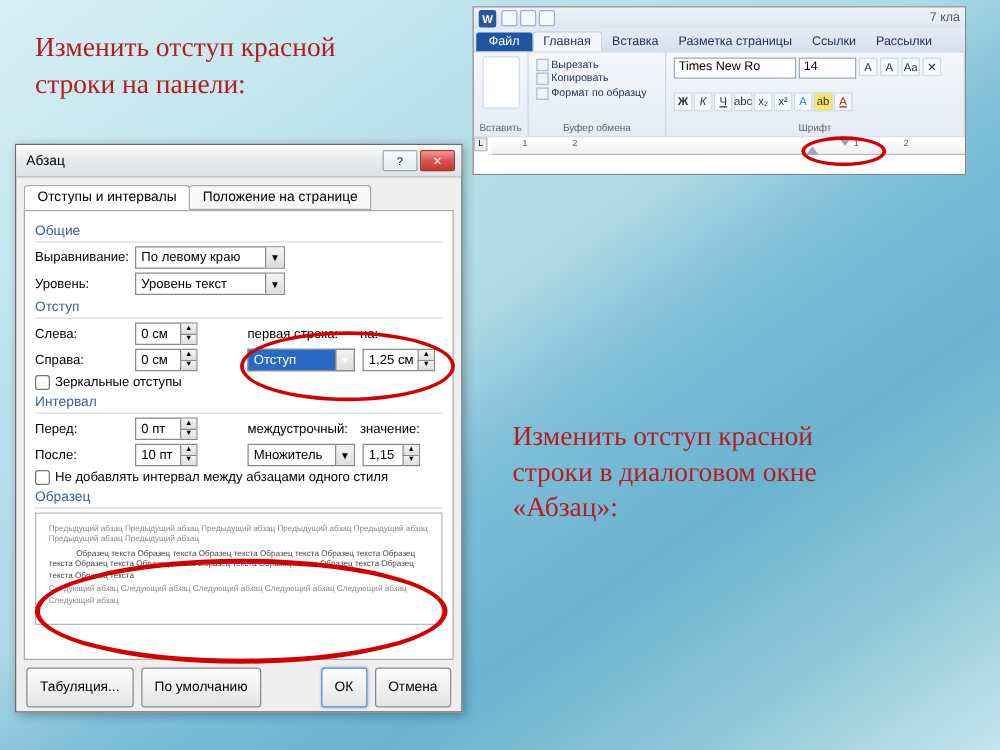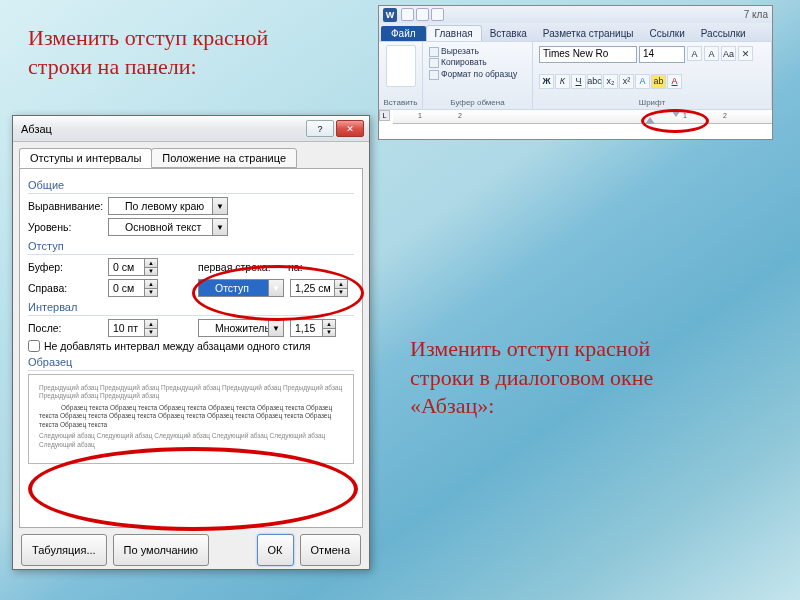--- a/index.html
+++ b/index.html
@@ -78,21 +78,21 @@
   .dlg-title { flex:1;}
   .win-btn { width:28px; height:17px; margin-left:2px; border:1px solid #9aa; background:linear-gradient(#fafcff,#e4ebf3); display:flex;align-items:center;justify-content:center; border-radius:2px; font-size:9px;}
   .win-btn.close { background:linear-gradient(#f29a93,#d9534a,#c7382e); color:#fff; border-color:#9c362e;}
   .dlg-tabs { display:flex; padding:6px 6px 0;}
   .dlg-tab { padding:3px 10px; border:1px solid #aaa; background:#f8f8f8; font-size:11px; margin-right:-1px; border-radius:3px 3px 0 0;}
   .dlg-tab.active { background:#fff; border-bottom:1px solid #fff; position:relative; z-index:1;}
   .dlg-body { background:#fff; margin:0 6px 6px; border:1px solid #aaa; padding:6px 8px 8px; height:360px; position:relative;}
   .section-label { color:#3a5fa0; font-size:11px; margin:4px 0 3px; border-bottom:1px solid #d6dde8; padding-bottom:2px;}
   .row { display:flex; align-items:center; margin:3px 0;}
   .lbl { width:80px; font-size:10.5px;}
-  .sel { border:1px solid #8a8a8a; background:#fff; height:18px; display:flex; align-items:center; padding:0 18px 0 16px; position:relative; font-size:10.5px;}
+  .sel { border:1px solid #8a8a8a; background:#fff; height:18px; display:flex; align-items:center; padding:0 18px 0 4px; position:relative; font-size:10.5px;}
   .sel .dd { position:absolute; right:0; top:0; width:15px; height:100%; border-left:1px solid #8a8a8a; background:linear-gradient(#f4f4f4,#ddd); display:flex;align-items:center;justify-content:center; font-size:8px;}
   .spin { border:1px solid #8a8a8a; background:#fff; height:18px; width:50px; display:flex; align-items:center; padding:0 15px 0 4px; position:relative; font-size:10.5px;}
   .spin .sp { position:absolute; right:0; top:0; width:13px; height:100%; display:flex; flex-direction:column;}
   .spin .sp span { flex:1; border-left:1px solid #8a8a8a; background:linear-gradient(#f4f4f4,#ddd); font-size:6px; display:flex;align-items:center;justify-content:center;}
   .spin .sp span:first-child{ border-bottom:1px solid #8a8a8a;}
   .chk { display:flex; align-items:center; gap:4px; margin:3px 0; font-size:10.5px;}
   .chk input { width:12px; height:12px;}
   .sel.highlight { background:#2a6ac7; color:#fff;}
   .preview-box { border:1px solid #b8b8b8; background:#fff; height:90px; padding:6px 10px; position:relative; overflow:hidden;}
   .ptext { font-size:6.5px; color:#888; line-height:1.3; margin:3px 0;}
@@ -210,28 +210,28 @@
     <div class="row">
       <div class="lbl">Выравнивание:</div>
       <div class="sel" style="width:120px">
           <span>По левому краю</span>
           <span class="dd">▼</span>
         </div>
     </div>
     <div class="row">
       <div class="lbl">Уровень:</div>
       <div class="sel" style="width:120px">
-          <span>Основной текст</span>
+          <span>Уровень текст</span>
           <span class="dd">▼</span>
         </div>
     </div>
 
     <div class="section-label">Отступ</div>
     <div class="row">
-      <div class="lbl">Буфер:</div>
+      <div class="lbl">Слева:</div>
       <div class="spin">
           <span>0 см</span>
           <div class="sp">
             <span>▲</span>
             <span>▼</span>
           </div>
         </div>
       <div style="width:40px"></div>
       <div class="lbl" style="width:90px">первая строка:</div>
       <div class="lbl" style="width:30px">на:</div>
@@ -252,22 +252,39 @@
         </div>
       <div style="width:6px"></div>
       <div class="spin" style="width:58px">
           <span>1,25 см</span>
           <div class="sp">
             <span>▲</span>
             <span>▼</span>
           </div>
         </div>
     </div>
+    <label class="chk">
+        <input type="checkbox" style="">
+        <span>Зеркальные отступы</span>
+      </label>
 
     <div class="section-label">Интервал</div>
+    <div class="row">
+      <div class="lbl">Перед:</div>
+      <div class="spin">
+          <span>0 пт</span>
+          <div class="sp">
+            <span>▲</span>
+            <span>▼</span>
+          </div>
+        </div>
+      <div style="width:40px"></div>
+      <div class="lbl" style="width:90px">междустрочный:</div>
+      <div class="lbl" style="width:50px">значение:</div>
+    </div>
     <div class="row">
       <div class="lbl">После:</div>
       <div class="spin">
           <span>10 пт</span>
           <div class="sp">
             <span>▲</span>
             <span>▼</span>
           </div>
         </div>
       <div style="width:40px"></div>

